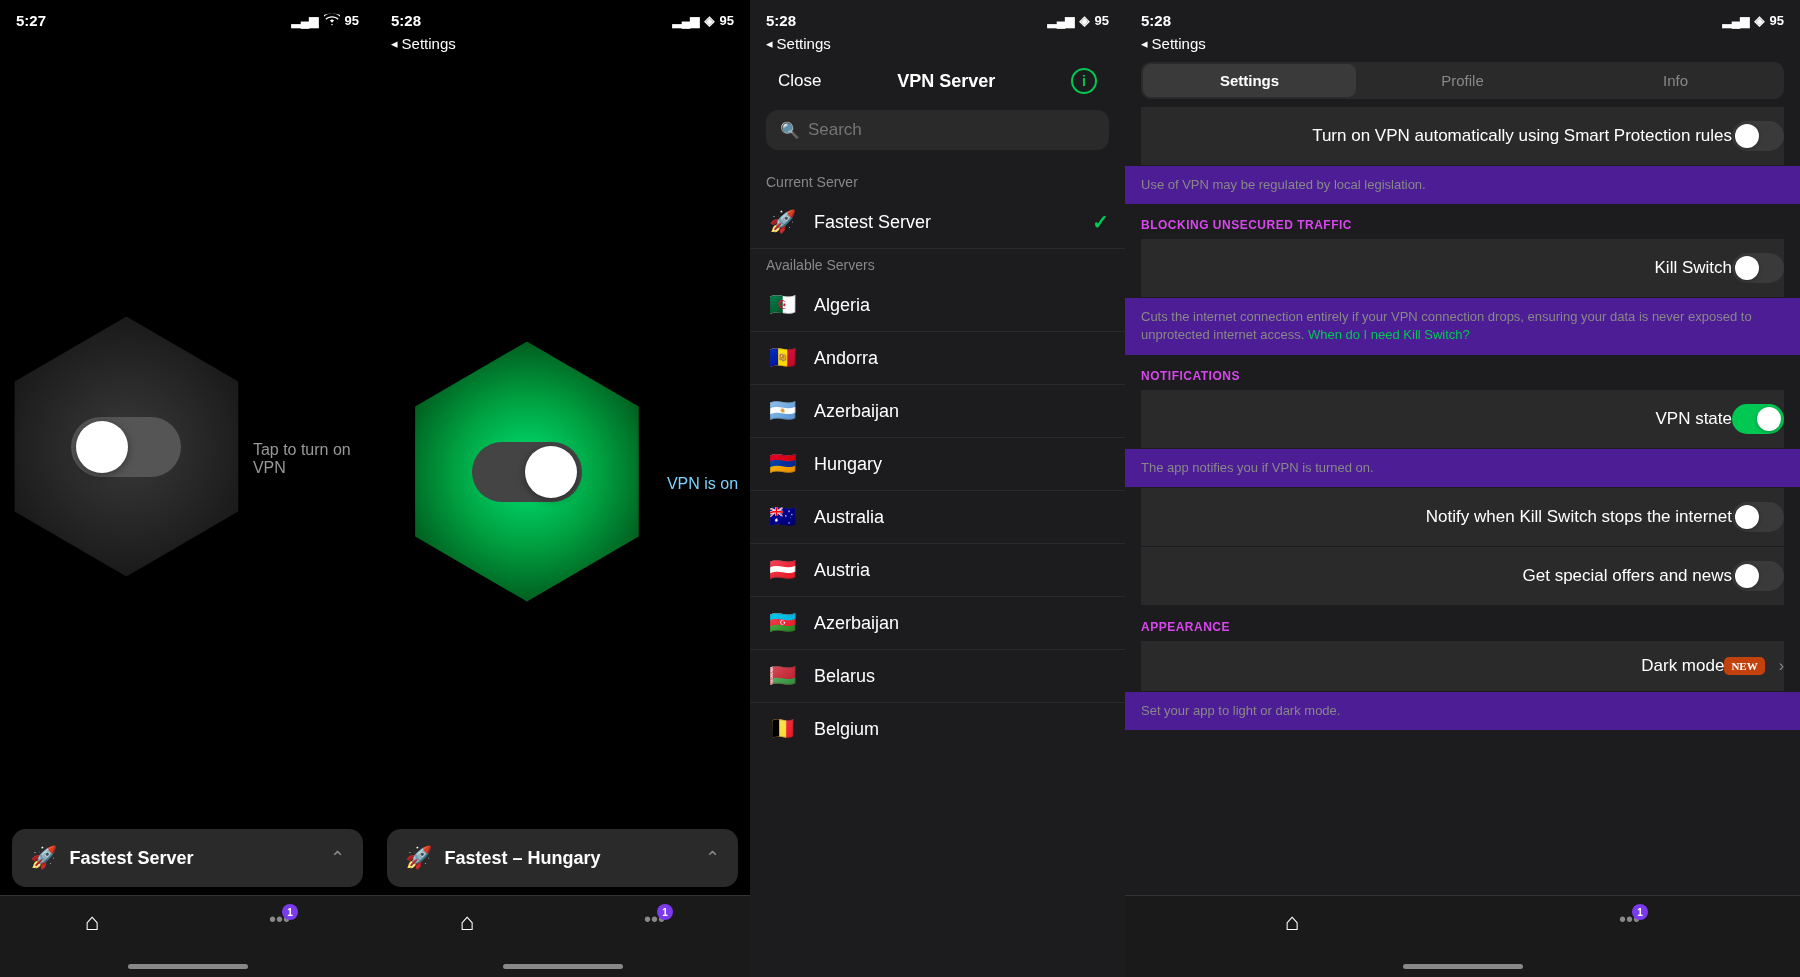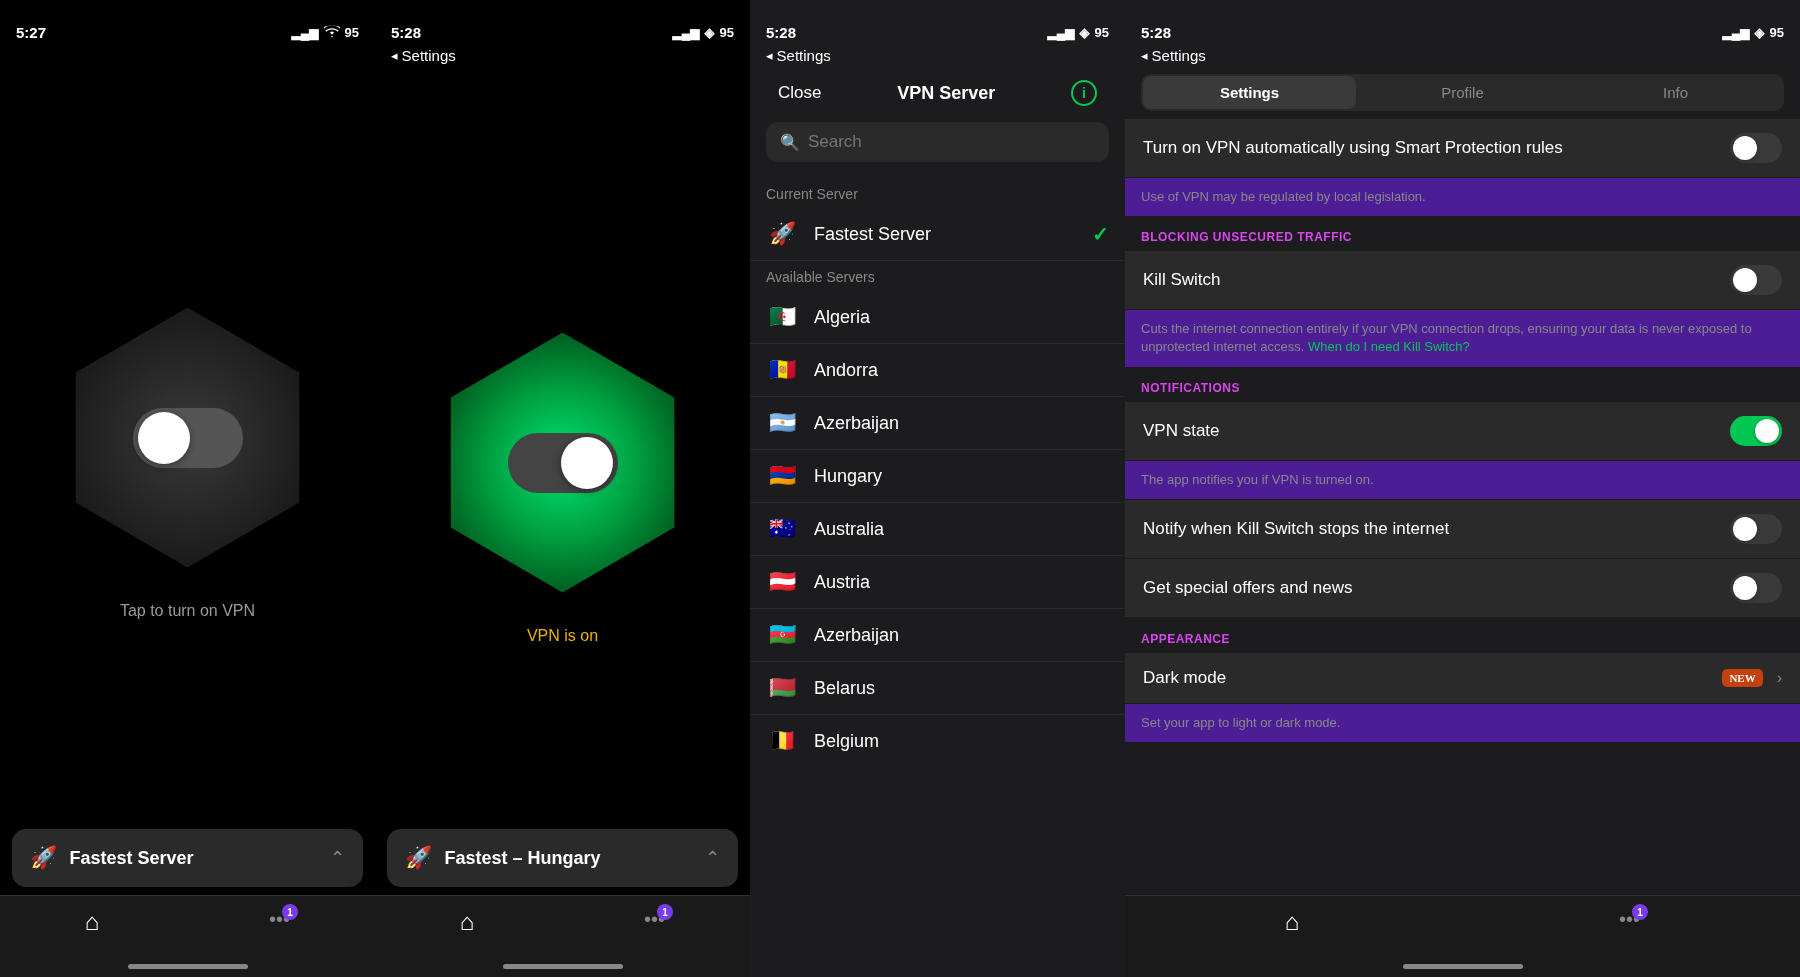--- a/index.html
+++ b/index.html
@@ -21,21 +21,21 @@
     .screen-1 { width: 375px; height: 977px; background: #000; }
     .screen-2 { width: 375px; height: 977px; background: #000; }
     .screen-3 { width: 375px; height: 977px; background: #1c1c1e; }
     .screen-4 { width: 675px; height: 977px; background: #1c1c1e; }
 
     
     .status-bar {
       display: flex;
       justify-content: space-between;
       align-items: center;
-      padding: 24px 16px 4px;
+      padding: 12px 16px 4px;
       color: #fff;
       font-size: 15px;
       font-weight: 600;
     }
     .status-bar .time { font-weight: 700; }
     .status-icons { display: flex; align-items: center; gap: 5px; font-size: 12px; }
 
     
     .back-nav {
       padding: 2px 16px 6px;
@@ -43,21 +43,21 @@
       font-size: 15px;
       display: flex;
       align-items: center;
       gap: 4px;
     }
     .back-nav .chevron { font-size: 13px; }
 
     
     .vpn-screen-content {
       display: flex;
-      flex-direction: column;
+      flex-direction: row;
       align-items: center;
       justify-content: center;
       height: calc(100% - 150px);
       position: relative;
     }
 
     .hexagon-container {
       position: relative;
       display: flex;
       align-items: center;
@@ -268,25 +268,25 @@
       padding: 14px 16px 6px;
       color: #d946ef;
       font-size: 12px;
       font-weight: 600;
       letter-spacing: 0.5px;
       text-transform: uppercase;
     }
 
     .settings-row {
       background: #2a2a2a;
-      margin: 1px 0;
-      padding: 14px 18px;
-      display: flex;
-      align-items: center;
-      justify-content: space-between;
+      margin: 1px 16px;
+      padding: 14px 0;
+      display: flex;
+      align-items: center;
+      justify-content: flex-end;
     }
     .settings-row-text { color: #fff; font-size: 17px; font-weight: 400; max-width: 75%; line-height: 1.3; }
     .link-text { color: #00c853; }
 
     
     .toggle {
       width: 52px;
       height: 30px;
       border-radius: 15px;
       position: relative;
@@ -405,21 +405,21 @@
     <span>Settings</span>
   </div>
 
   <div class="vpn-screen-content">
     <div class="hexagon-container">
       <div class="hexagon-bg on"></div>
       <div class="toggle-switch-vpn on">
         <div class="toggle-knob-vpn"></div>
       </div>
     </div>
-    <div class="vpn-status-text" style="color:#eab308;">VPN is on</div>
+    <div class="vpn-status-text" style="color:#7dd3fc;">VPN is on</div>
   </div>
 
   <div class="server-bar">
     <div class="server-bar-left">
       <span class="rocket-emoji">🚀</span>
       <span class="server-bar-text">Fastest – Hungary</span>
     </div>
     <span class="server-bar-chevron">⌃</span>
   </div>
 

